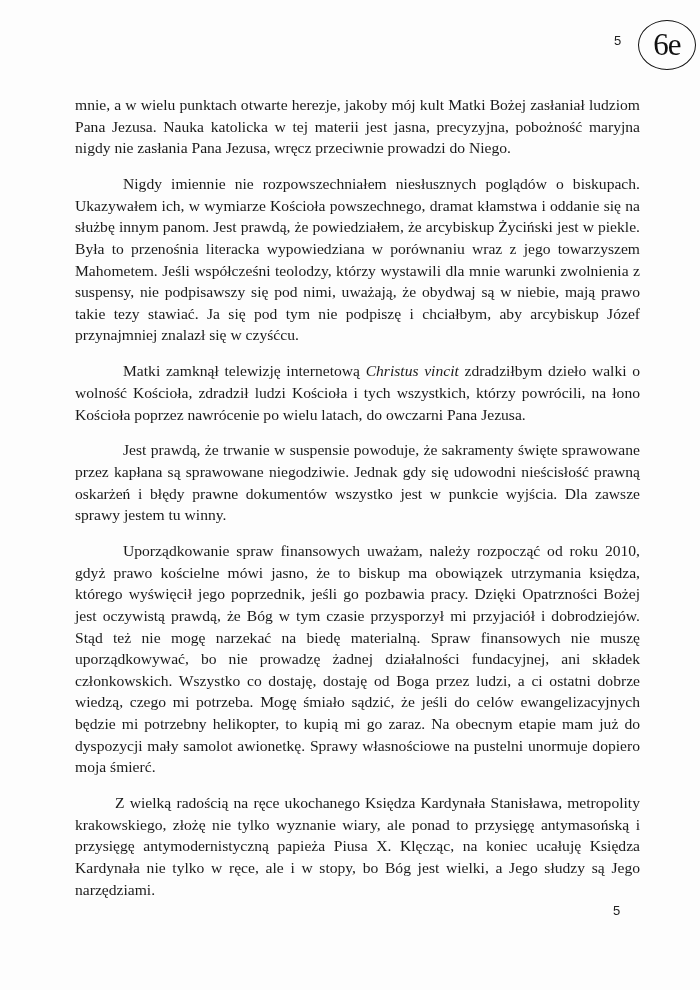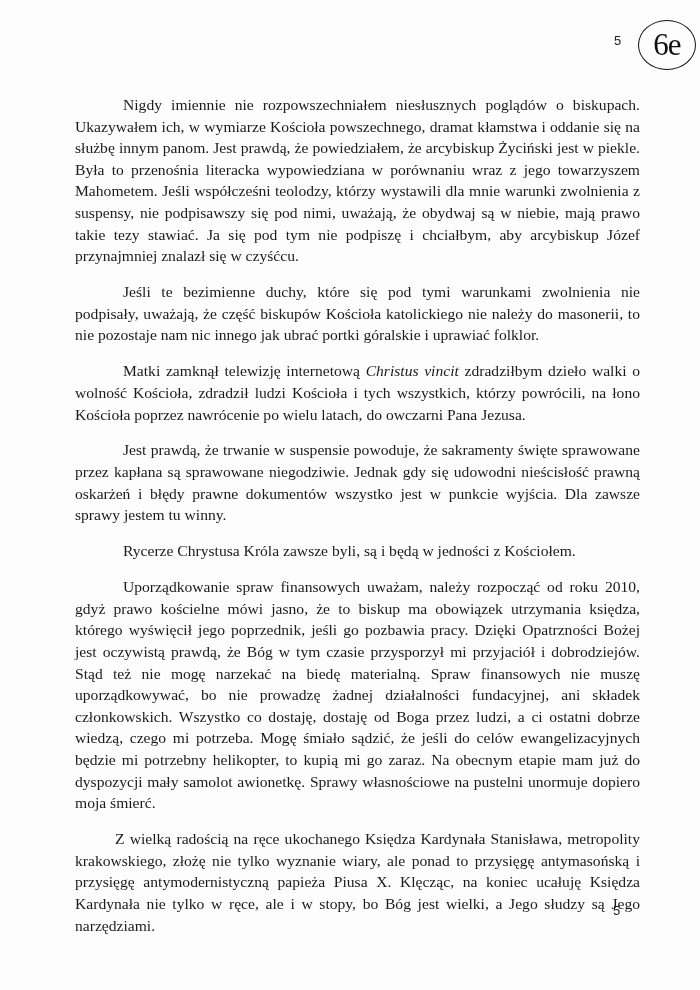--- a/index.html
+++ b/index.html
@@ -37,22 +37,21 @@
 </style>
 </head>
 <body>
 
 <div class="page-num-top">5</div>
 <div class="stamp">
     <span>6e</span>
   </div>
 
 <div class="body">
+  <p>mnie, a w wielu punktach otwarte herezje, jakoby mój kult Matki Bożej zasłaniał ludziom Pana Jezusa. Nauka katolicka w tej materii jest jasna, precyzyjna, pobożność maryjna nigdy nie zasłania Pana Jezusa, wręcz przeciwnie prowadzi do Niego.</p>
   <p class="indent">Nigdy imiennie nie rozpowszechniałem niesłusznych poglądów o biskupach. Ukazywałem ich, w wymiarze Kościoła powszechnego, dramat kłamstwa i oddanie się na służbę innym panom. Jest prawdą, że powiedziałem, że arcybiskup Życiński jest w piekle. Była to przenośnia literacka wypowiedziana w porównaniu wraz z jego towarzyszem Mahometem. Jeśli współcześni teolodzy, którzy wystawili dla mnie warunki zwolnienia z suspensy, nie podpisawszy się pod nimi, uważają, że obydwaj są w niebie, mają prawo takie tezy stawiać. Ja się pod tym nie podpiszę i chciałbym, aby arcybiskup Józef przynajmniej znalazł się w czyśćcu.</p>
-  <p class="indent">Jeśli te bezimienne duchy, które się pod tymi warunkami zwolnienia nie podpisały, uważają, że część biskupów Kościoła katolickiego nie należy do masonerii, to nie pozostaje nam nic innego jak ubrać portki góralskie i uprawiać folklor.</p>
   <p class="indent"><span>Matki zamknął telewizję internetową </span><em>Christus vincit</em><span> zdradziłbym dzieło walki o wolność Kościoła, zdradził ludzi Kościoła i tych wszystkich, którzy powrócili, na łono Kościoła poprzez nawrócenie po wielu latach, do owczarni Pana Jezusa.</span></p>
   <p class="indent">Jest prawdą, że trwanie w suspensie powoduje, że sakramenty święte sprawowane przez kapłana są sprawowane niegodziwie. Jednak gdy się udowodni nieścisłość prawną oskarżeń i błędy prawne dokumentów wszystko jest w punkcie wyjścia. Dla zawsze sprawy jestem tu winny.</p>
-  <p class="indent">Rycerze Chrystusa Króla zawsze byli, są i będą w jedności z Kościołem.</p>
   <p class="indent">Uporządkowanie spraw finansowych uważam, należy rozpocząć od roku 2010, gdyż prawo kościelne mówi jasno, że to biskup ma obowiązek utrzymania księdza, którego wyświęcił jego poprzednik, jeśli go pozbawia pracy. Dzięki Opatrzności Bożej jest oczywistą prawdą, że Bóg w tym czasie przysporzył mi przyjaciół i dobrodziejów. Stąd też nie mogę narzekać na biedę materialną. Spraw finansowych nie muszę uporządkowywać, bo nie prowadzę żadnej działalności fundacyjnej, ani składek członkowskich. Wszystko co dostaję, dostaję od Boga przez ludzi, a ci ostatni dobrze wiedzą, czego mi potrzeba. Mogę śmiało sądzić, że jeśli do celów ewangelizacyjnych będzie mi potrzebny helikopter, to kupią mi go zaraz. Na obecnym etapie mam już do dyspozycji mały samolot awionetkę. Sprawy własnościowe na pustelni unormuje dopiero moja śmierć.</p>
   <p class="indent2">Z wielką radością na ręce ukochanego Księdza Kardynała Stanisława, metropolity krakowskiego, złożę nie tylko wyznanie wiary, ale ponad to przysięgę antymasońską i przysięgę antymodernistyczną papieża Piusa X. Klęcząc, na koniec ucałuję Księdza Kardynała nie tylko w ręce, ale i w stopy, bo Bóg jest wielki, a Jego słudzy są Jego narzędziami.</p>
 </div>
 
 <div class="page-num-bottom">5</div>
 
 </body></html>

